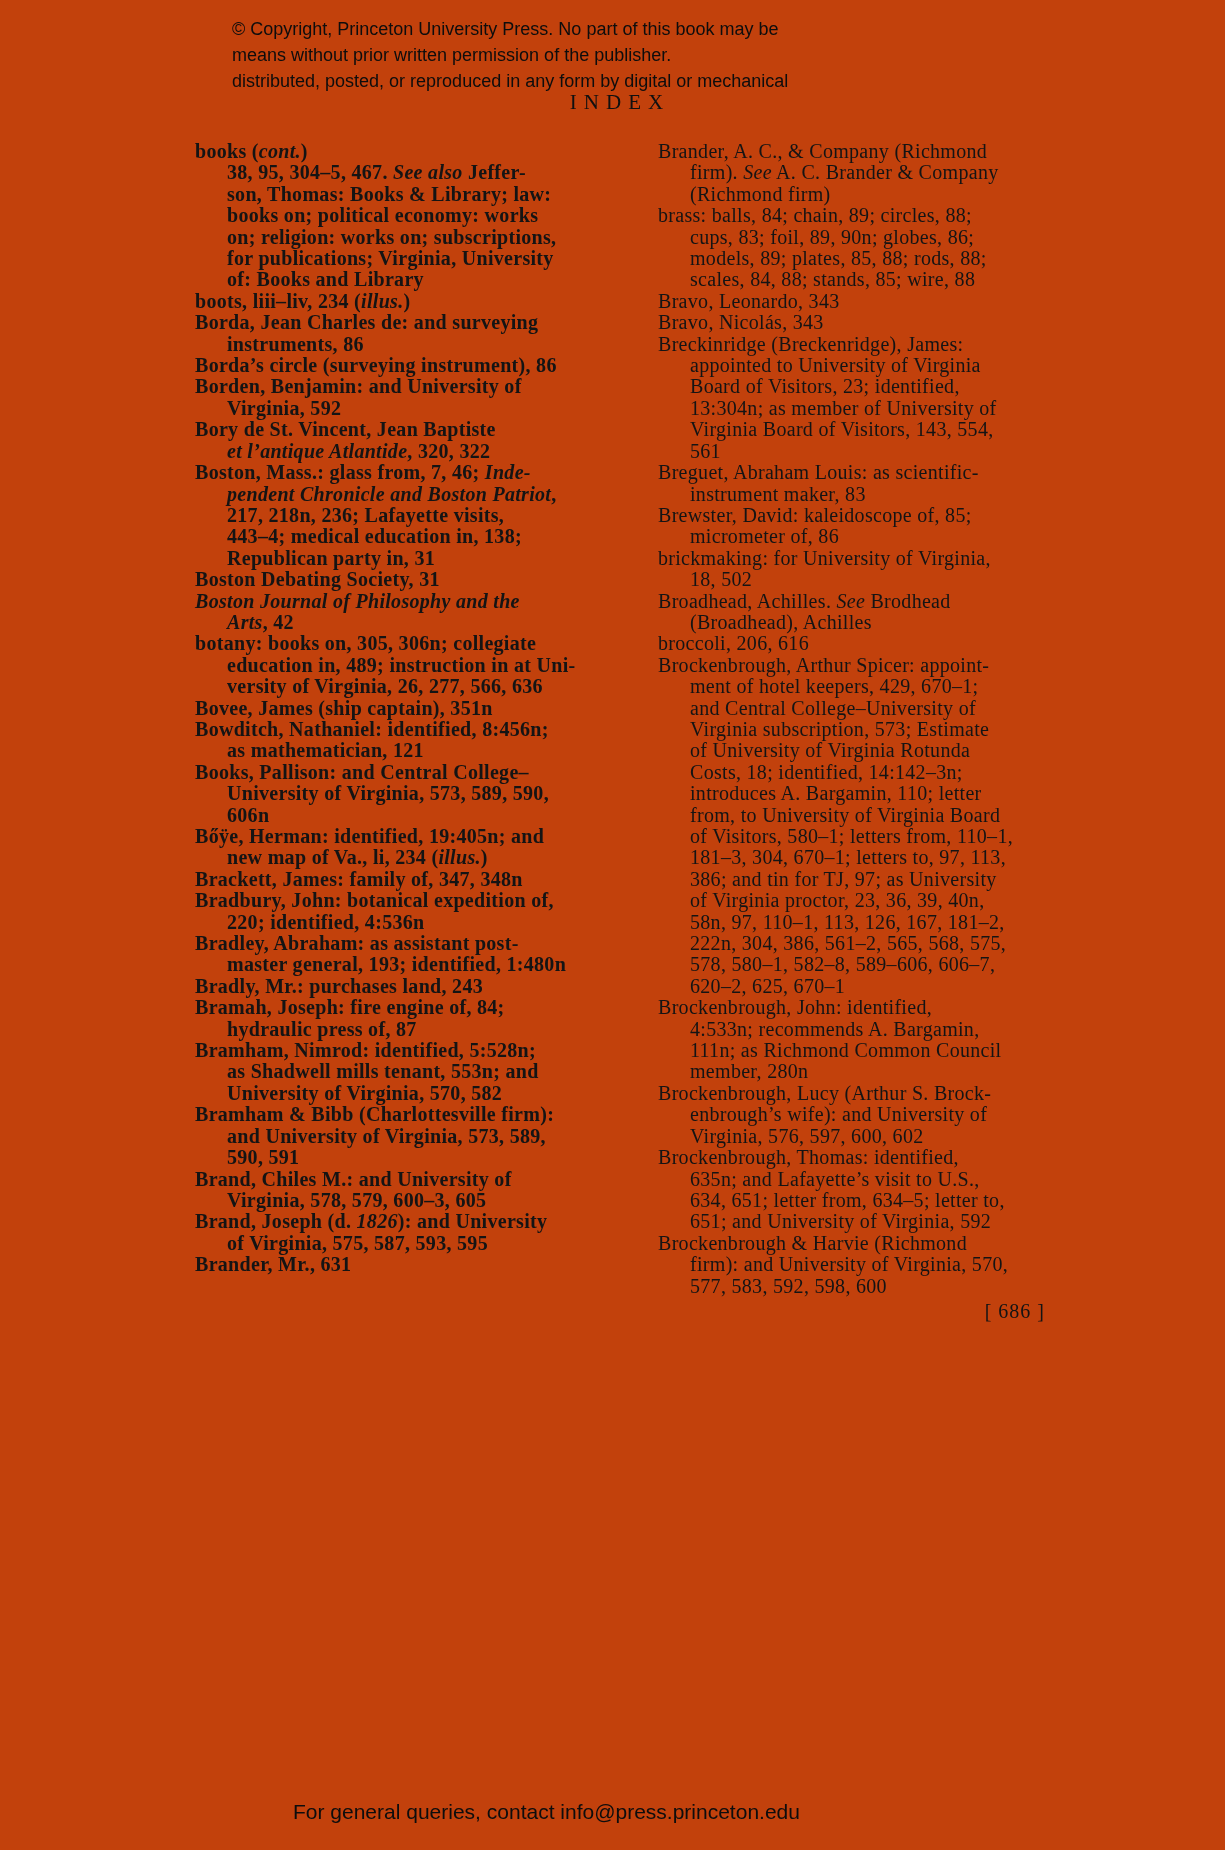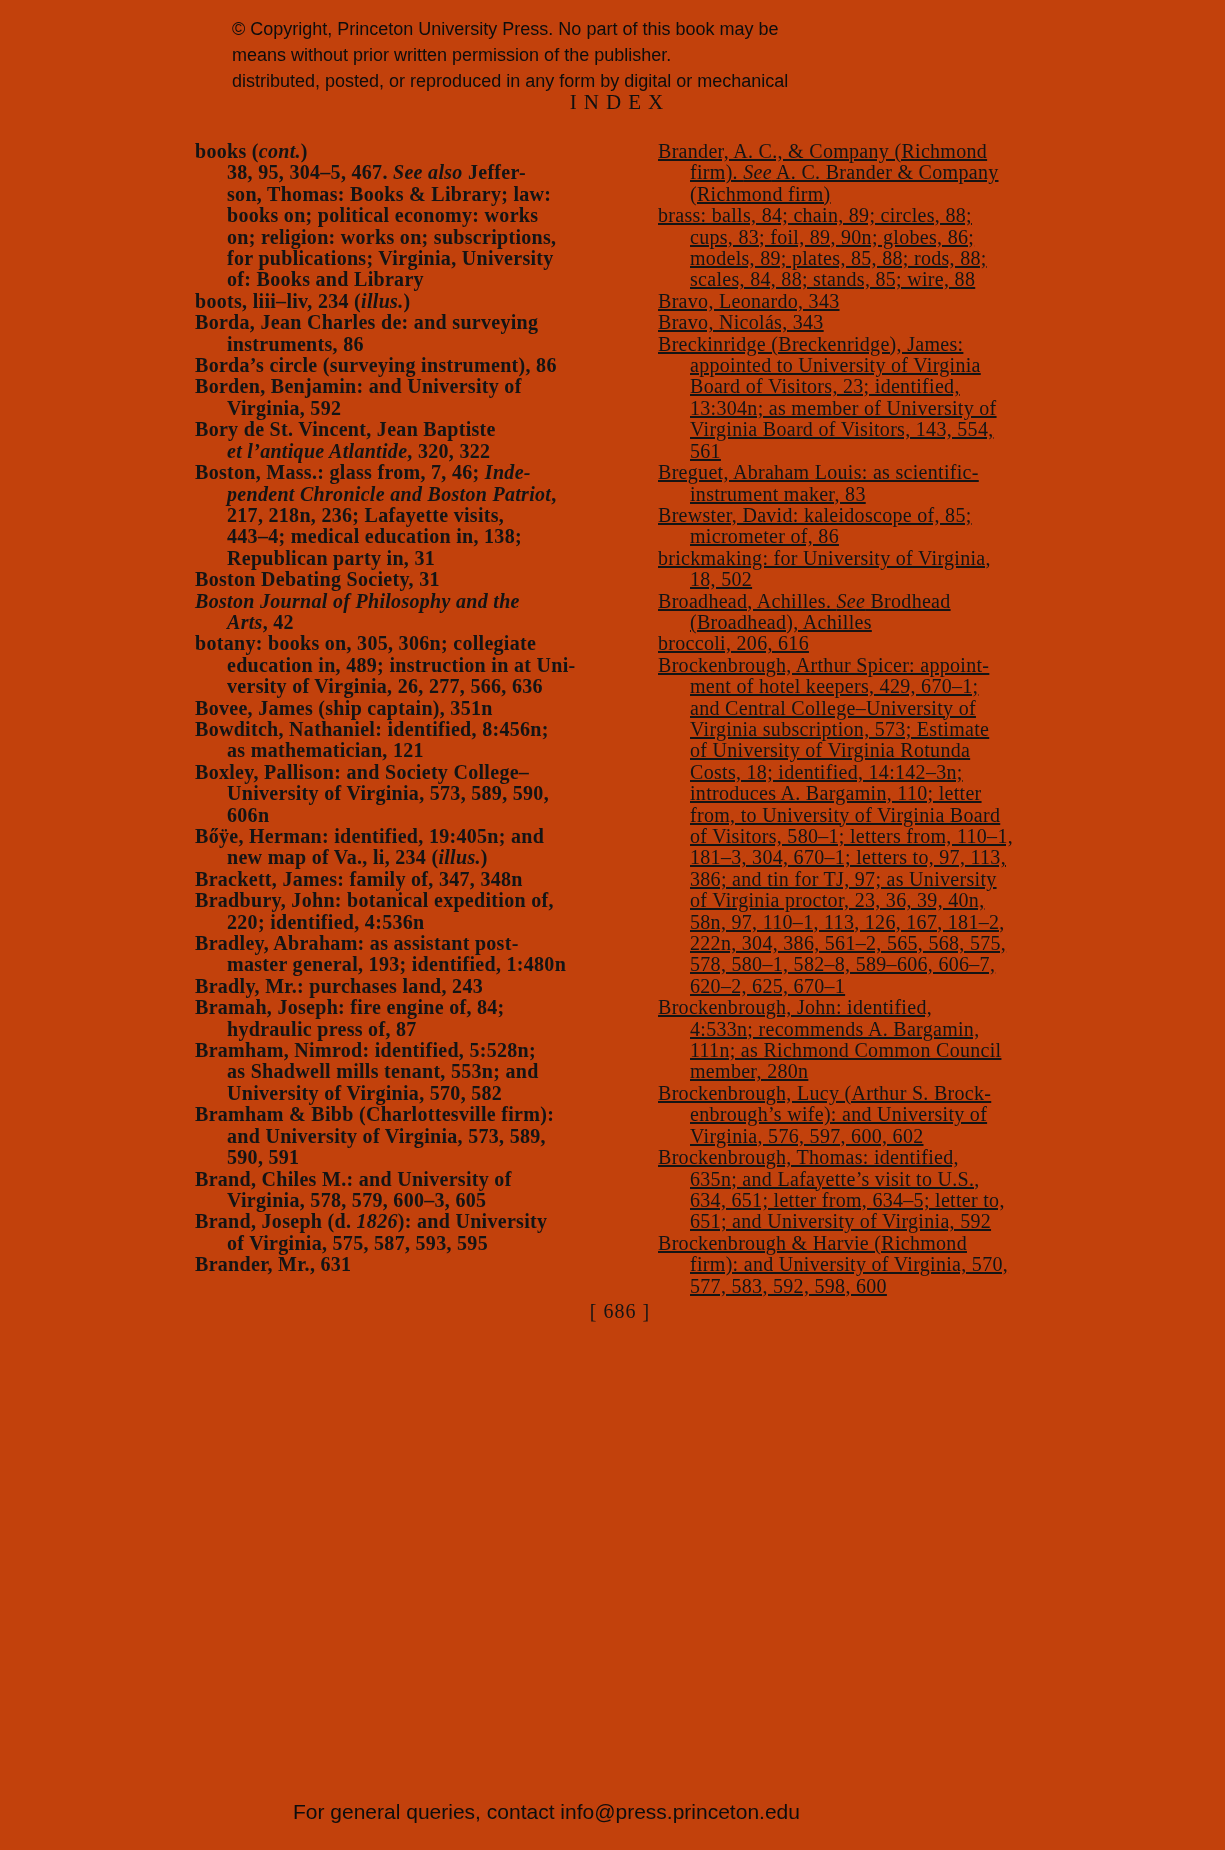--- a/index.html
+++ b/index.html
@@ -33,28 +33,28 @@
     position:absolute;
     top:141px; left:0; right:0;
     font-family:"Liberation Serif","DejaVu Serif",serif;
     font-size:20px;
     line-height:21.4px;
     letter-spacing:0.3px;
     color:#141414;
   }
   .col { position:absolute; top:0; }
   .col-left  { left:195px; width:450px;font-weight:bold; }
-  .col-right { left:658px; width:395px;text-decoration:underline; }
+  .col-right { left:658px; width:395px; }
   .line { white-space:nowrap; }
   .line.ind { padding-left:32px; }
   .entry em { font-style:italic; }
   .page-number {
     position:absolute;
     left:195px; top:1300px; width:850px;
-    text-align:center;
+    text-align:right;
     font-family:"Liberation Serif","DejaVu Serif",serif;
     font-size:20px;
     letter-spacing:1px;
     color:#141414;
   }
 </style>
 </head>
 <body>
 
 <div class="page">
@@ -116,21 +116,21 @@
           <div class="line ind">versity of Virginia, 26, 277, 566, 636</div>
         </div>
         <div class="entry">
           <div class="line">Bovee, James (ship captain), 351n</div>
         </div>
         <div class="entry">
           <div class="line">Bowditch, Nathaniel: identified, 8:456n;</div>
           <div class="line ind">as mathematician, 121</div>
         </div>
         <div class="entry">
-          <div class="line">Boxley, Pallison: and Society College–</div>
+          <div class="line">Books, Pallison: and Central College–</div>
           <div class="line ind">University of Virginia, 573, 589, 590,</div>
           <div class="line ind">606n</div>
         </div>
         <div class="entry">
           <div class="line">Bőÿe, Herman: identified, 19:405n; and</div>
           <div class="line ind">new map of Va., li, 234 (<em>illus.</em>)</div>
         </div>
         <div class="entry">
           <div class="line">Brackett, James: family of, 347, 348n</div>
         </div>

